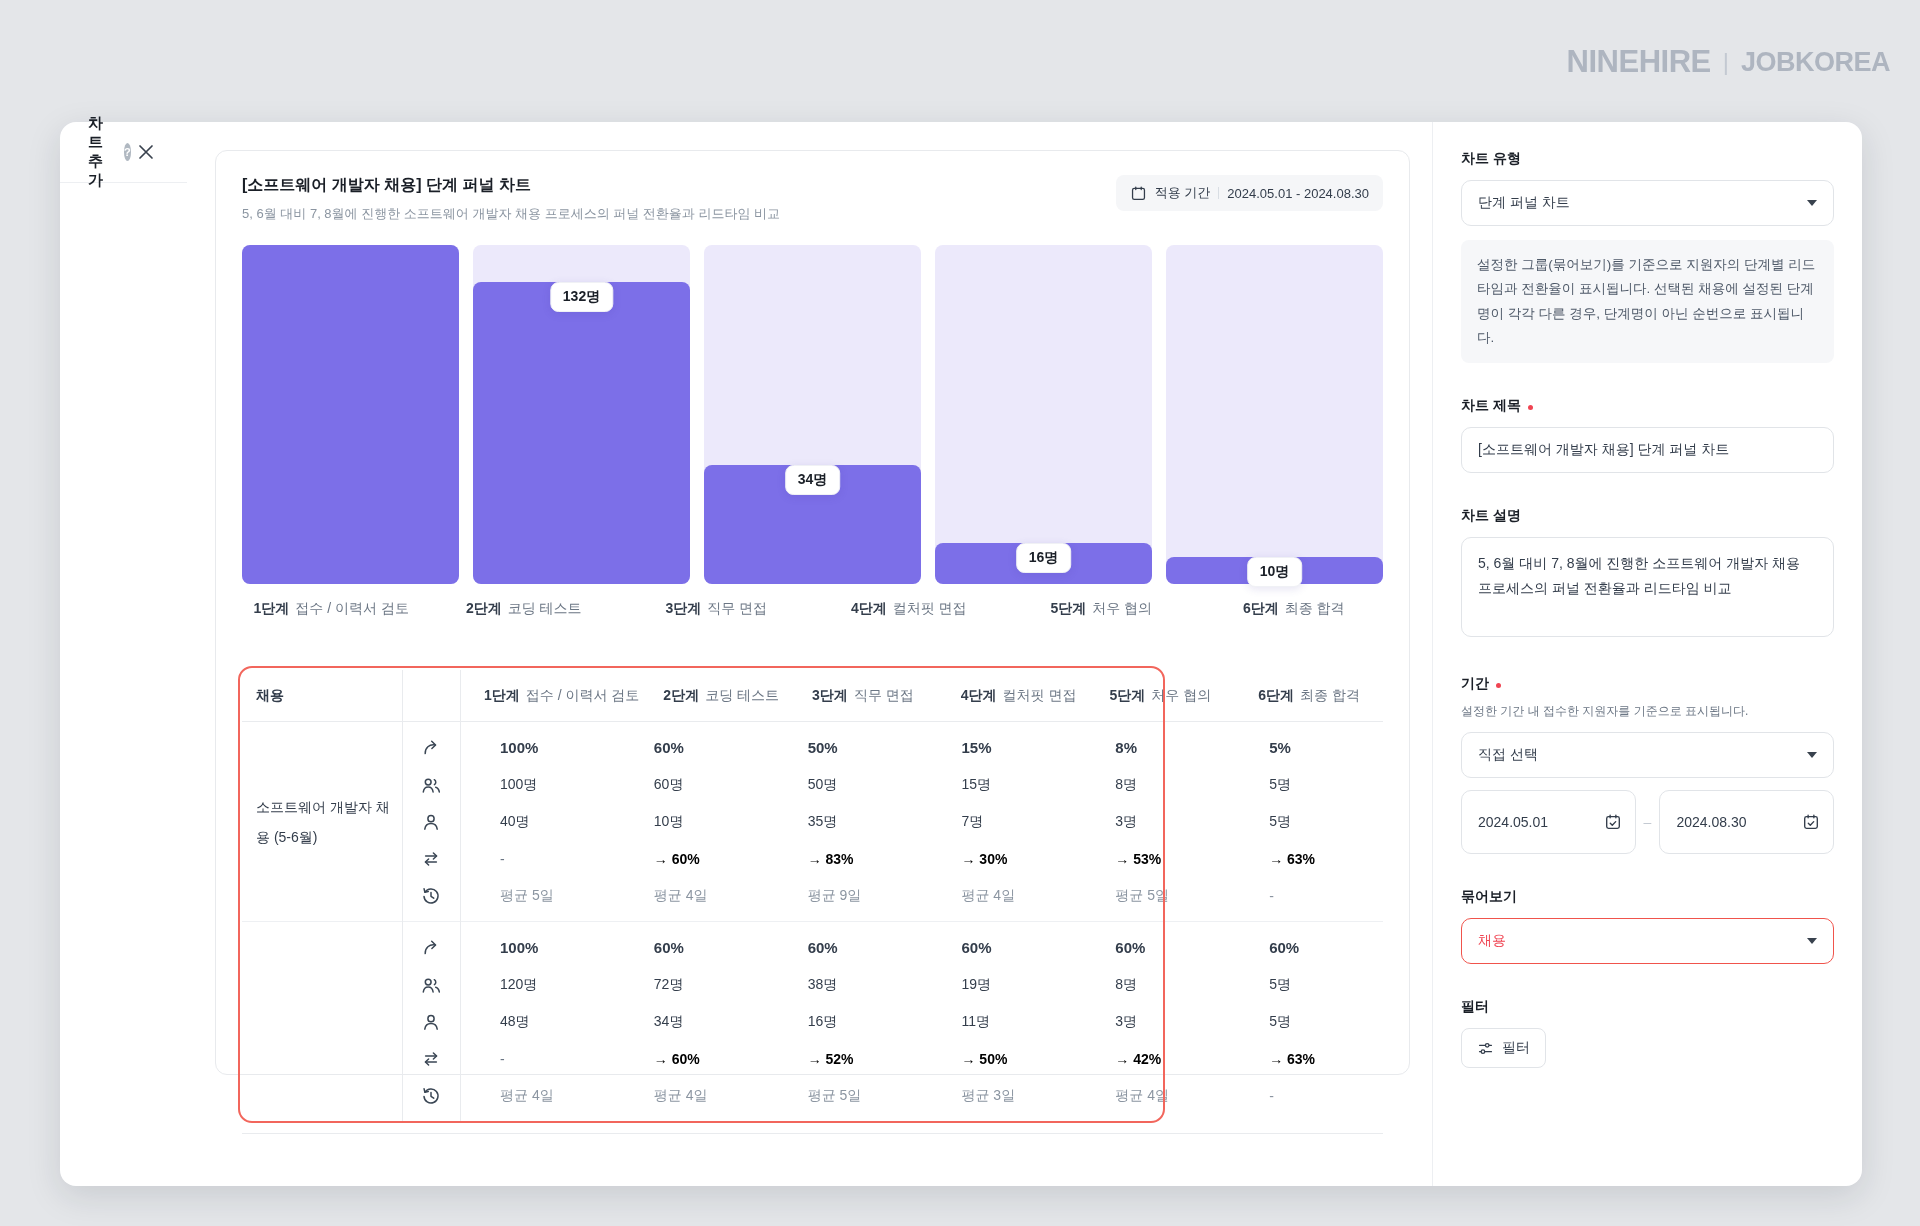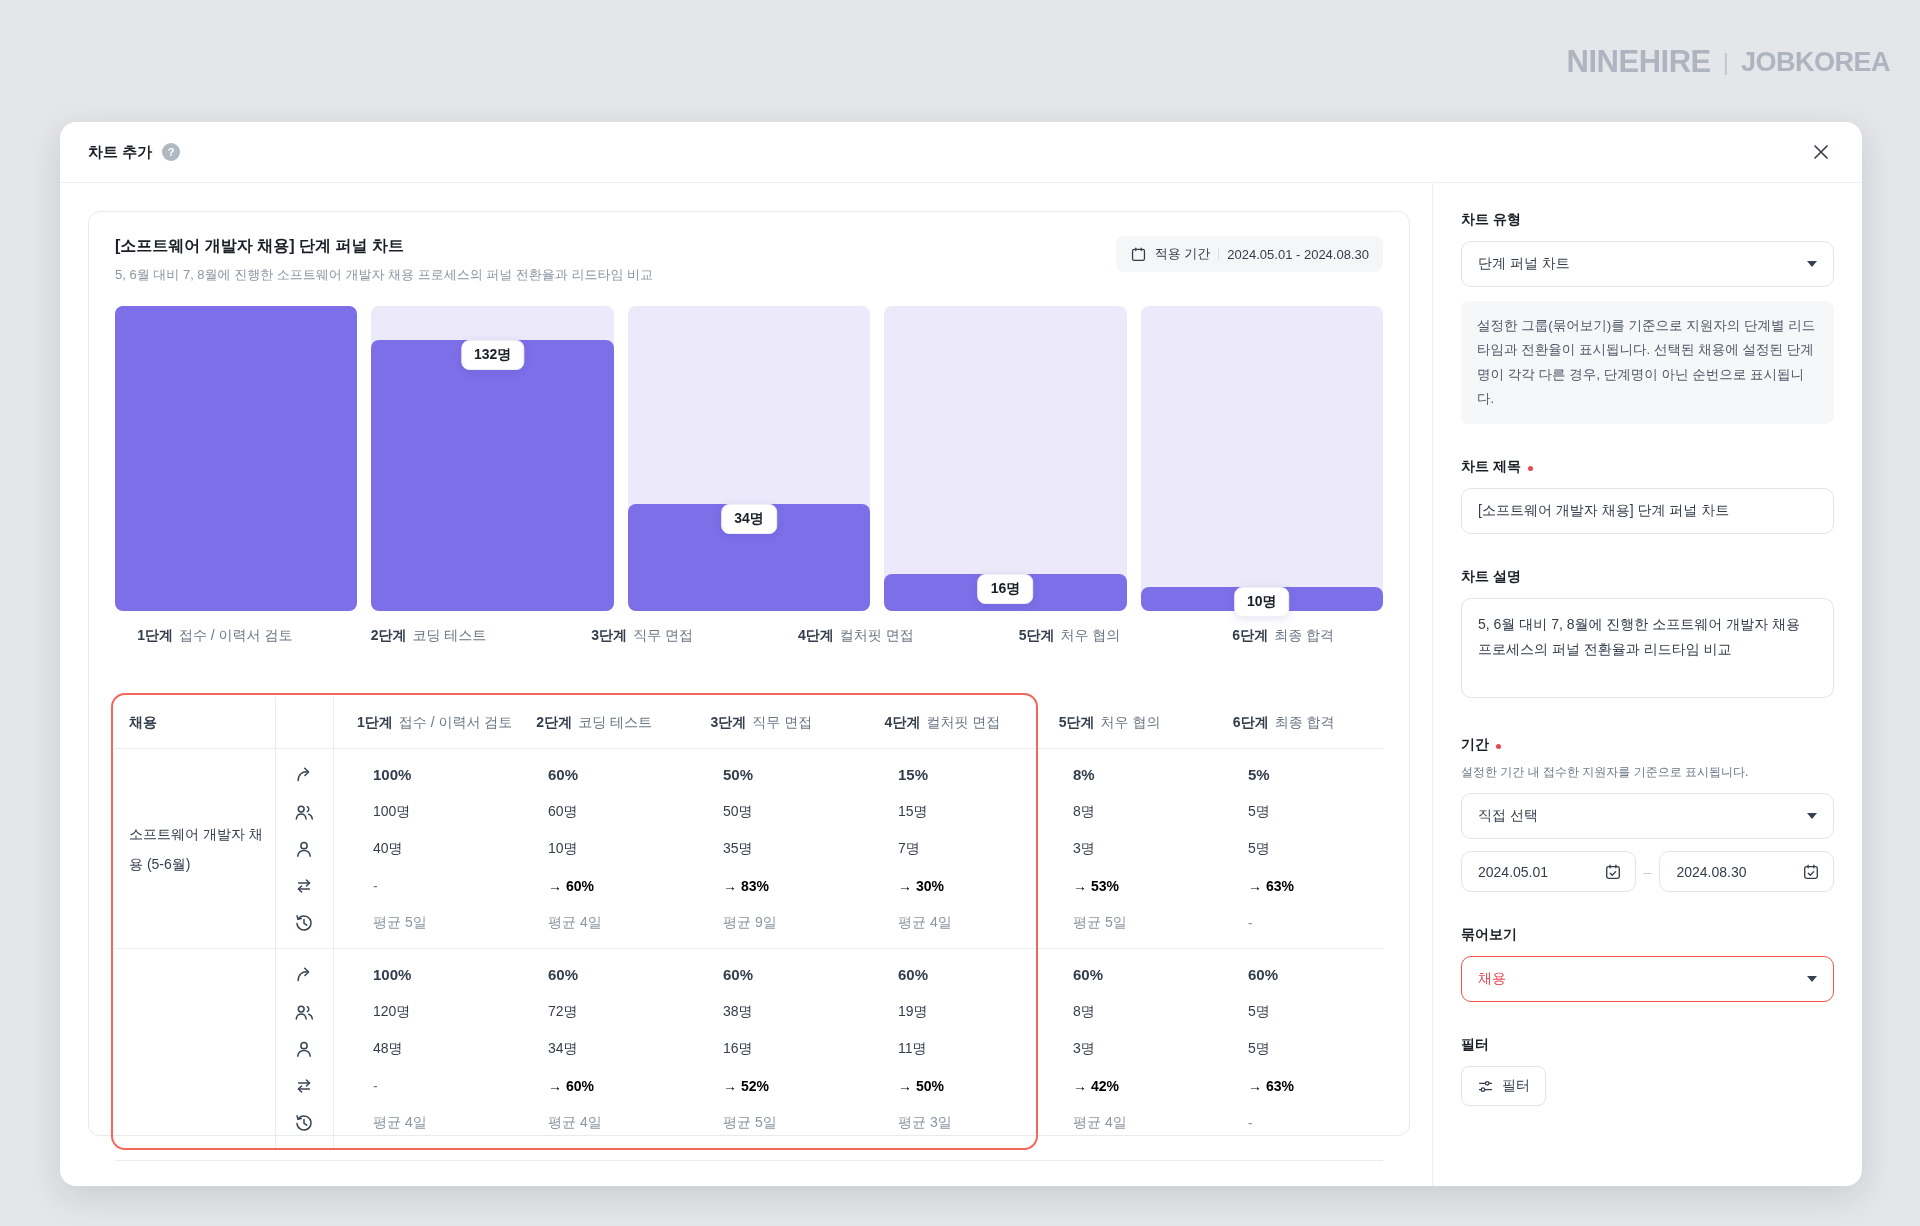--- a/index.html
+++ b/index.html
@@ -7,41 +7,41 @@
   .stage { position:relative; width:1920px; height:1226px; background:#E4E6E9; overflow:hidden; color:#333D4B; }
 
   
   .logo { position:absolute; top:44px; right:30px; display:flex; align-items:center; user-select:none; }
   .logo .nine { font-size:31px; font-weight:800; letter-spacing:-0.5px; color:#AEB5C0; }
   .logo .bar  { font-size:24px; font-weight:300; color:#C3C9D2; margin:0 12px; }
   .logo .jk   { font-size:27px; font-weight:800; letter-spacing:-0.5px; color:#AEB5C0; }
 
   
   .modal { position:absolute; left:60px; top:122px; width:1802px; height:1064px; background:#fff;
-           border-radius:16px; box-shadow:0 10px 34px rgba(20,30,50,.13); display:flex; flex-direction:column; }
+           border-radius:16px; box-shadow:0 10px 34px rgba(20,30,50,.13); display:flex; flex-direction:row; }
   .modal-header { height:61px; flex:0 0 61px; display:flex; align-items:center; padding:0 26px 0 28px;
                   border-bottom:1px solid #EDEFF2; }
   .modal-title { font-size:15px; font-weight:bold; color:#1A1F27; }
   .help-icon { width:18px; height:18px; border-radius:50%; background:#B0B8C1; color:#fff; font-size:11px;
                font-weight:bold; display:flex; align-items:center; justify-content:center; margin-left:10px; cursor:pointer; }
   .close-btn { margin-left:auto; background:none; border:none; cursor:pointer; display:flex; padding:4px; }
   .modal-body { flex:1; display:flex; min-height:0; }
   .main-area { flex:1; padding:28px 22px 0 28px; }
 
   
   .chart-card { border:1px solid #E8EAED; border-radius:12px; padding:24px 26px 22px 26px; height:925px; }
   .card-header { display:flex; justify-content:space-between; align-items:flex-start; }
   .card-title { font-size:16px; font-weight:bold; color:#1A1F27; }
   .card-subtitle { font-size:13px; color:#8B95A1; margin-top:9px; }
   .period-badge { display:flex; align-items:center; gap:8px; background:#F5F6F8; border-radius:8px;
                   padding:9px 14px; font-size:13px; color:#333D4B; white-space:nowrap;justify-content:center; }
   .badge-sep { width:1px; height:12px; background:#D9DEE4; }
 
   
-  .funnel { display:flex; gap:14px; height:305px; margin-top:22px; }
+  .funnel { display:flex; gap:14px; height:339px; margin-top:22px; }
   .funnel-col { flex:1; position:relative; background:#ECE9FB; border-radius:8px; }
   .funnel-fill { position:absolute; left:0; right:0; bottom:0; background:#7C6FE8; border-radius:8px; }
   .funnel-pill { position:absolute; left:50%; transform:translate(-50%,50%); background:#fff; border:1px solid #F0F1F5;
                  border-radius:8px; padding:5px 12px; font-size:14px; font-weight:bold; color:#1A1F27;
                  box-shadow:0 2px 8px rgba(70,60,160,.14); white-space:nowrap; }
   .funnel-labels { display:flex; gap:14px; margin-top:16px; }
   .funnel-label { flex:1; text-align:center; font-size:14px; white-space:nowrap; }
   .stage-num { font-weight:bold; color:#333D4B; margin-right:6px; }
   .stage-name { color:#6B7684; }
 
@@ -76,21 +76,21 @@
   .infobox { margin-top:14px; background:#F6F7F9; border-radius:8px; padding:13px 16px; font-size:13.5px;
              color:#4E5968; line-height:1.8; }
   .field { margin-bottom:34px; }
   .textinput { margin-top:12px; width:100%; height:46px; border:1px solid #E1E4E8; border-radius:10px;
                padding:0 16px; font-size:14px; color:#333D4B; font-family:"Liberation Sans", sans-serif; }
   .textarea { margin-top:12px; width:100%; height:100px; border:1px solid #E1E4E8; border-radius:10px;
               padding:13px 16px; font-size:14px; color:#333D4B; line-height:1.75; resize:none;
               font-family:"Liberation Sans", sans-serif; }
   .helper { margin-top:10px; font-size:12px; color:#6B7684; }
   .daterow { margin-top:12px; display:flex; align-items:center; gap:8px; }
-  .dateinput { flex:1; height:41px; border:1px solid #E1E4E8; border-radius:10px; display:flex; align-items:center;
+  .dateinput { flex:1; height:64px; border:1px solid #E1E4E8; border-radius:10px; display:flex; align-items:center;
                justify-content:space-between; padding:0 13px 0 16px; font-size:14px; color:#333D4B; cursor:pointer; }
   .date-dash { color:#C4CAD2; font-size:14px; }
   .selectbox.alert { border:1.5px solid #F0544C; color:#F04452; }
   .filter-btn { margin-top:12px; display:inline-flex; align-items:center; gap:8px; border:1px solid #E1E4E8;
                 border-radius:8px; background:#fff; padding:10px 15px; font-size:14px; color:#333D4B; cursor:pointer;
                 font-family:"Liberation Sans", sans-serif; }
 </style>
 </head>
 <body>
 

